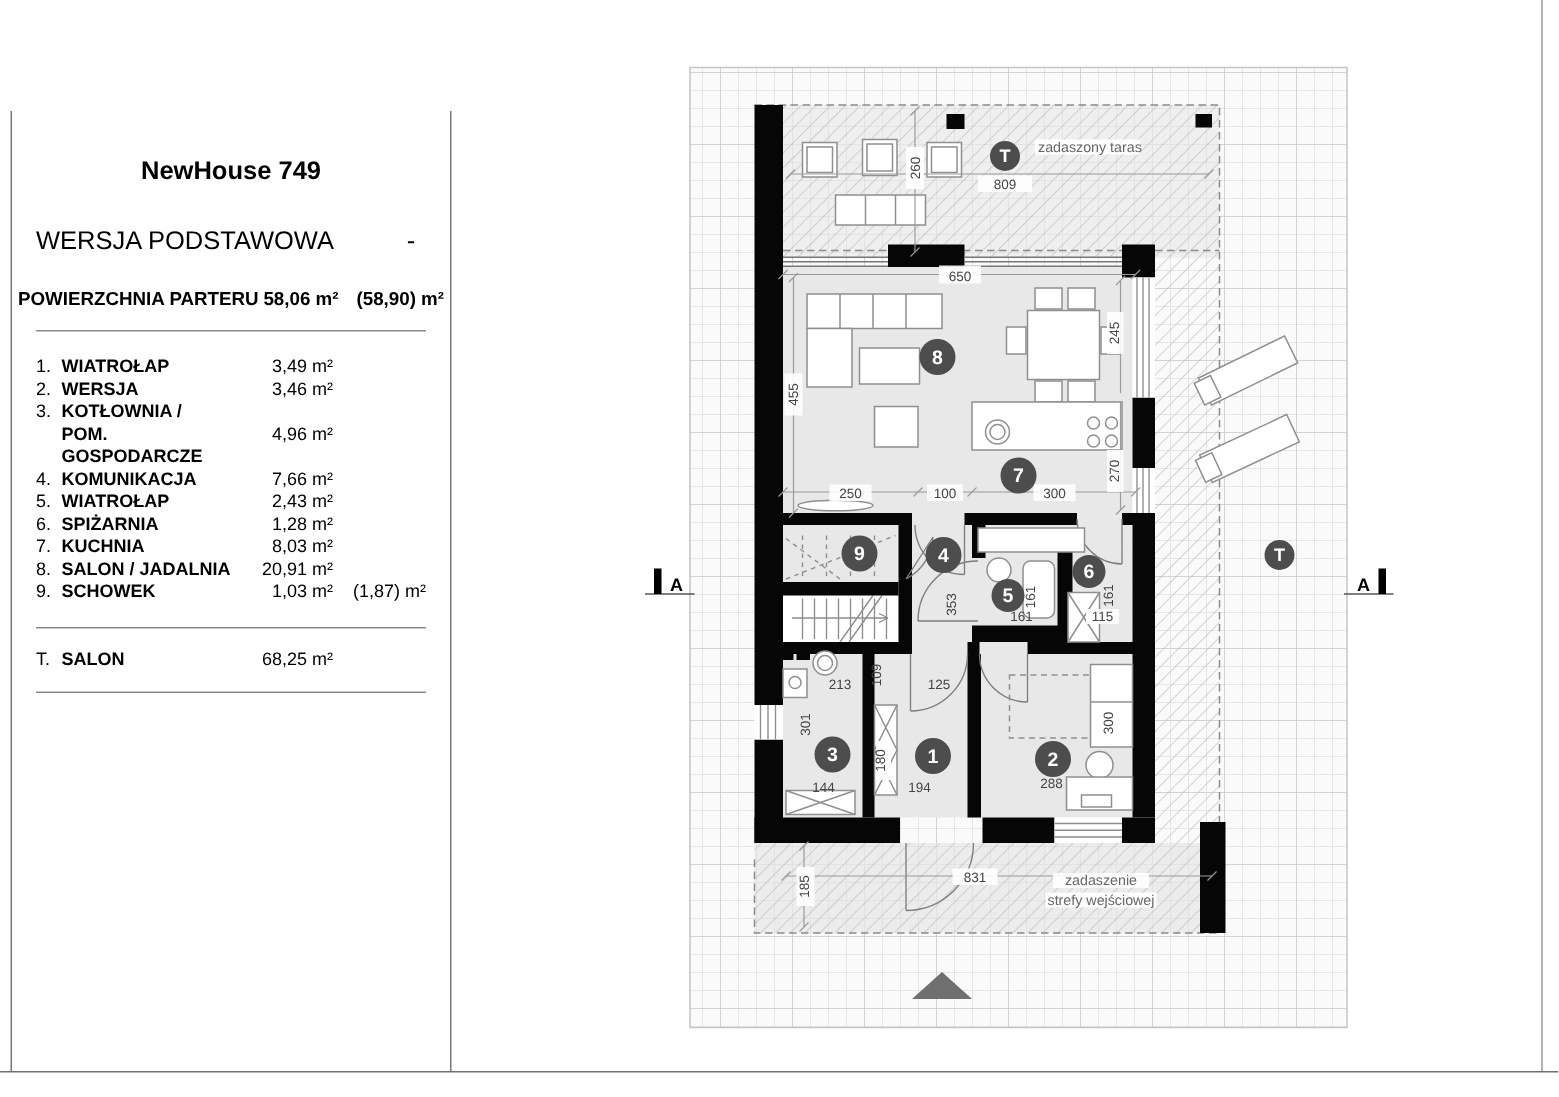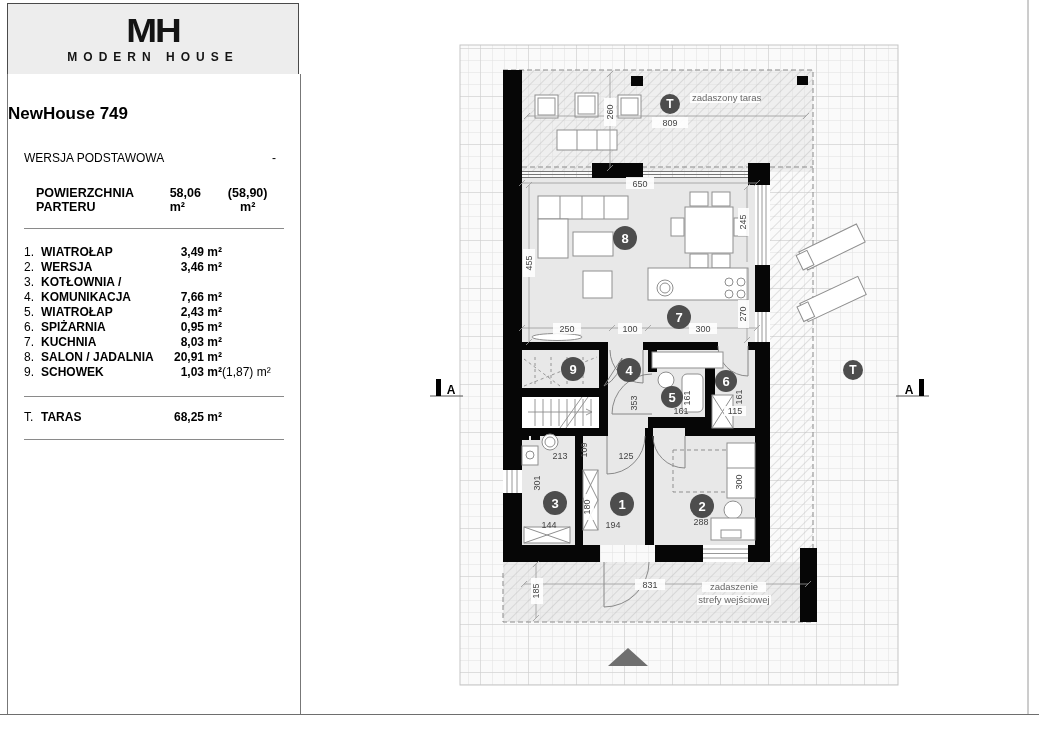--- a/index.html
+++ b/index.html
@@ -5,54 +5,50 @@
   html,body{margin:0;padding:0;background:#fff;}
   .page{position:relative;width:1039px;height:731px;background:#fff;
         font-family:"Liberation Sans",sans-serif;overflow:hidden;color:#000;}
   
   .logo-box{position:absolute;left:7px;top:3px;width:290px;height:70px;background:#ededed;
             border:1px solid #4a4a4a;display:flex;flex-direction:column;align-items:center;justify-content:center;}
   .monogram{font-size:37px;font-weight:bold;letter-spacing:-2px;line-height:.9;color:#141414;transform:scaleY(.92);}
   .brand{font-size:12px;font-weight:bold;letter-spacing:6px;margin-top:3px;color:#141414;}
   .panel{position:absolute;left:7px;top:74px;width:292px;height:640px;
          border-left:1px solid #777;border-right:1px solid #777;background:#fff;}
-  .title{margin-top:30px;font-size:17px;font-weight:bold;}
-  .version{display:flex;margin:27px 16px 0;font-size:12px;}
+  .title{margin-top:30px;text-align:center;font-size:17px;font-weight:bold;}
+  .version{display:flex;margin:27px 16px 0;font-size:17px;}
   .version .vl{flex:1;text-align:left;}
   .version .vd{width:20px;text-align:center;}
   .version .vr{flex:1;text-align:right;}
-  .area-row{display:flex;margin:21px 28px 0;font-size:12.5px;font-weight:bold;align-items:baseline;}
+  .area-row{display:flex;margin:21px 4px 0;font-size:12.5px;font-weight:bold;align-items:baseline;}
   .area-row .sp{flex:1;}
   .area-row .alt{margin-left:12px;text-align:center;}
   .sep{border:0;border-top:1px solid #8a8a8a;margin:14px 16px 0;}
   .rooms{margin:16px 16px 0;font-size:12px;}
   .r-row{display:flex;line-height:15px;}
   .r-no{width:17px;}
   .r-name{flex:1;font-weight:bold;}
-  .r-area{width:58px;text-align:right;font-weight:bold;}
-  .r-alt{width:62px;}
+  .r-area{width:58px;text-align:right;}
+  .r-alt{width:62px;text-align:right;}
   .taras{margin:13px 16px 0;font-size:12px;}
   .bottom-rule{position:absolute;left:0;top:714px;width:1039px;height:0;border-top:1px solid #6e6e6e;}
   
   svg.plan{position:absolute;left:0;top:0;}
   .dim{font-size:9px;fill:#444;}
   .ann{font-size:9.5px;fill:#666;}
   .badge-t{font-size:12px;font-weight:bold;fill:#fff;}
   .badge-n{font-size:13px;font-weight:bold;fill:#fff;}
   .amark{font-size:12px;font-weight:bold;fill:#000;}
 </style>
 </head>
 <body>
 
 <div class="page">
 
-  <div class="logo-box">
-    <div class="monogram">MH</div>
-    <div class="brand">MODERN HOUSE</div>
-  </div>
 
   <div class="panel">
     <div class="title">NewHouse 749</div>
 
     <div class="version">
       <span class="vl">WERSJA  PODSTAWOWA</span>
       <span class="vd">-</span>
     </div>
 
     <div class="area-row">
@@ -77,35 +73,41 @@
           <span class="r-area">3,46 m²</span>
           <span class="r-alt"></span>
         </div>
       <div class="r-row">
           <span class="r-no">3.</span>
           <span class="r-name">KOTŁOWNIA /</span>
           <span class="r-area"></span>
           <span class="r-alt"></span>
         </div>
       <div class="r-row">
+          <span class="r-no"></span>
+          <span class="r-name">POM. GOSPODARCZE</span>
+          <span class="r-area">4,96 m²</span>
+          <span class="r-alt"></span>
+        </div>
+      <div class="r-row">
           <span class="r-no">4.</span>
           <span class="r-name">KOMUNIKACJA</span>
           <span class="r-area">7,66 m²</span>
           <span class="r-alt"></span>
         </div>
       <div class="r-row">
           <span class="r-no">5.</span>
           <span class="r-name">WIATROŁAP</span>
           <span class="r-area">2,43 m²</span>
           <span class="r-alt"></span>
         </div>
       <div class="r-row">
           <span class="r-no">6.</span>
           <span class="r-name">SPIŻARNIA</span>
-          <span class="r-area">0,95 m²</span>
+          <span class="r-area">1,28 m²</span>
           <span class="r-alt"></span>
         </div>
       <div class="r-row">
           <span class="r-no">7.</span>
           <span class="r-name">KUCHNIA</span>
           <span class="r-area">8,03 m²</span>
           <span class="r-alt"></span>
         </div>
       <div class="r-row">
           <span class="r-no">8.</span>
@@ -119,21 +121,21 @@
           <span class="r-area">1,03 m²</span>
           <span class="r-alt">(1,87) m²</span>
         </div>
     </div>
 
     <hr class="sep" style="margin-top:16px;">
 
     <div class="taras">
       <div class="r-row">
           <span class="r-no">T.</span>
-          <span class="r-name">TARAS</span>
+          <span class="r-name">SALON</span>
           <span class="r-area">68,25 m²</span>
           <span class="r-alt"></span>
         </div>
     </div>
 
     <hr class="sep">
   </div>
 
   <svg class="plan" width="1039" height="731" viewBox="0 0 1039 731">
     <defs>

